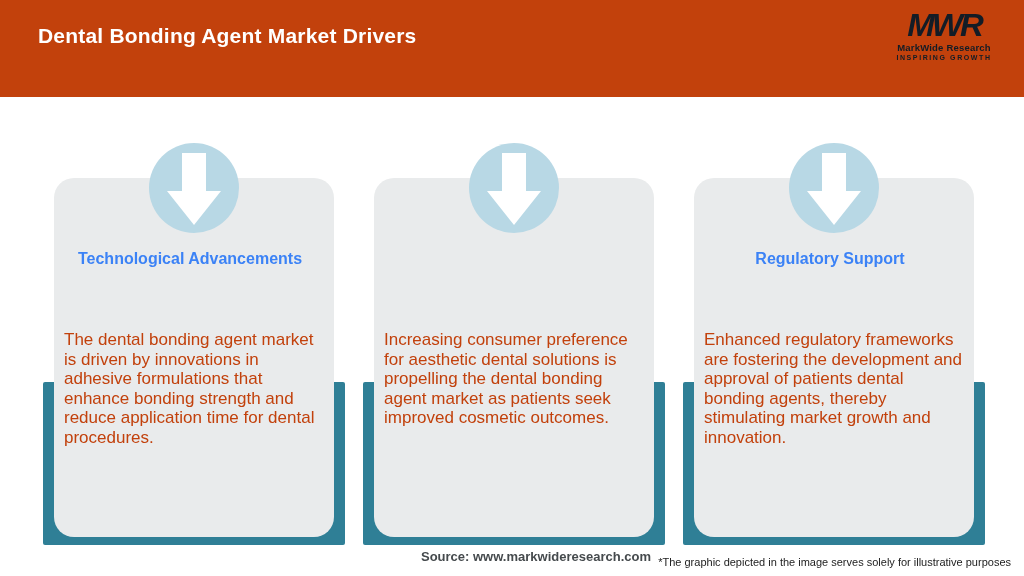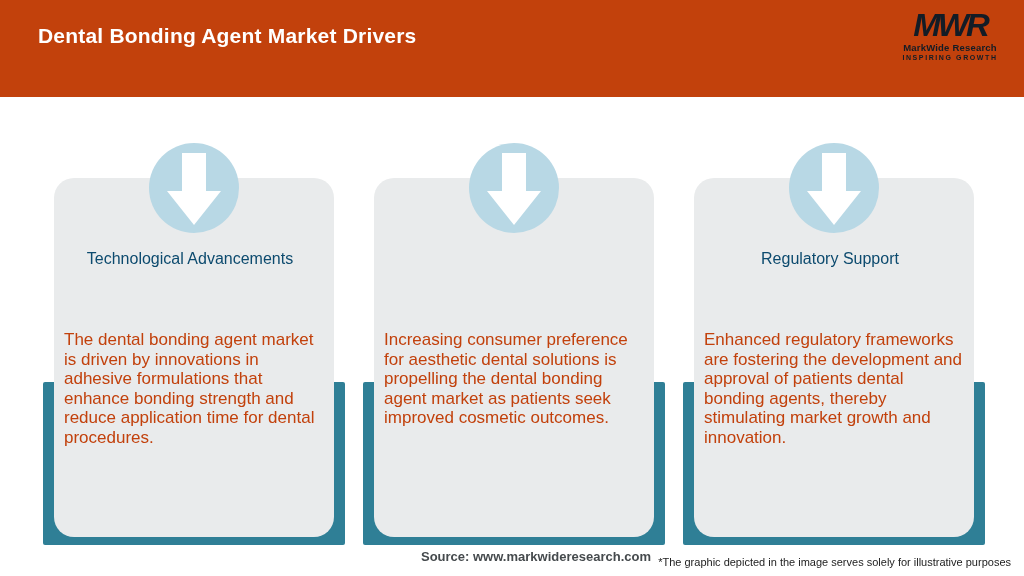--- a/index.html
+++ b/index.html
@@ -10,21 +10,21 @@
   
   .header{
     position:absolute;left:0;top:0;width:1024px;height:97px;
     background:#c2410c;
   }
   .page-title{
     position:absolute;left:38px;top:24px;
     color:#ffffff;font-size:21px;font-weight:bold;letter-spacing:.2px;
   }
   .brand{
-    position:absolute;right:24px;top:11px;width:100px;text-align:center;
+    position:absolute;right:30px;top:11px;width:100px;text-align:center;
     color:#131c26;
   }
   .brand .monogram{
     font-size:33px;font-weight:900;font-style:italic;
     letter-spacing:-3px;line-height:30px;transform:scaleY(.95);
   }
   .brand .brand-name{font-size:9.5px;font-weight:bold;letter-spacing:.2px;margin-top:1px;text-align:center;}
   .brand .brand-tagline{font-size:7px;font-weight:bold;letter-spacing:1.6px;margin-top:1px;}
   
   .card-group{position:absolute;top:130px;width:302px;height:415px;}
@@ -39,21 +39,21 @@
     position:absolute;left:11px;top:48px;width:280px;height:359px;
     background:#e9ebec;border-radius:20px;
   }
   .icon-circle{
     position:absolute;left:106px;top:13px;width:90px;height:90px;
     border-radius:50%;background:#b8d8e5;
     display:flex;align-items:center;justify-content:center;
   }
   .card-title{
     position:absolute;left:11px;top:120px;width:272px;
-    text-align:center;font-size:16px;font-weight:normal;color:#0c4a6e;
+    text-align:center;font-size:16px;font-weight:bold;color:#3b82f6;
   }
   .card-body{
     position:absolute;left:21px;top:200px;width:260px;
     font-size:17px;line-height:19.5px;color:#c2410c;
   }
   
   .source-text{
     position:absolute;left:0;top:549px;width:1024px;text-align:center;
     font-size:13px;font-weight:bold;color:#454a4d;padding-left:24px;
   }

